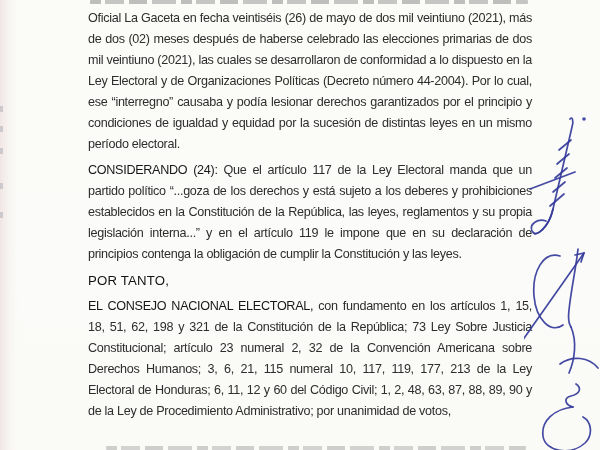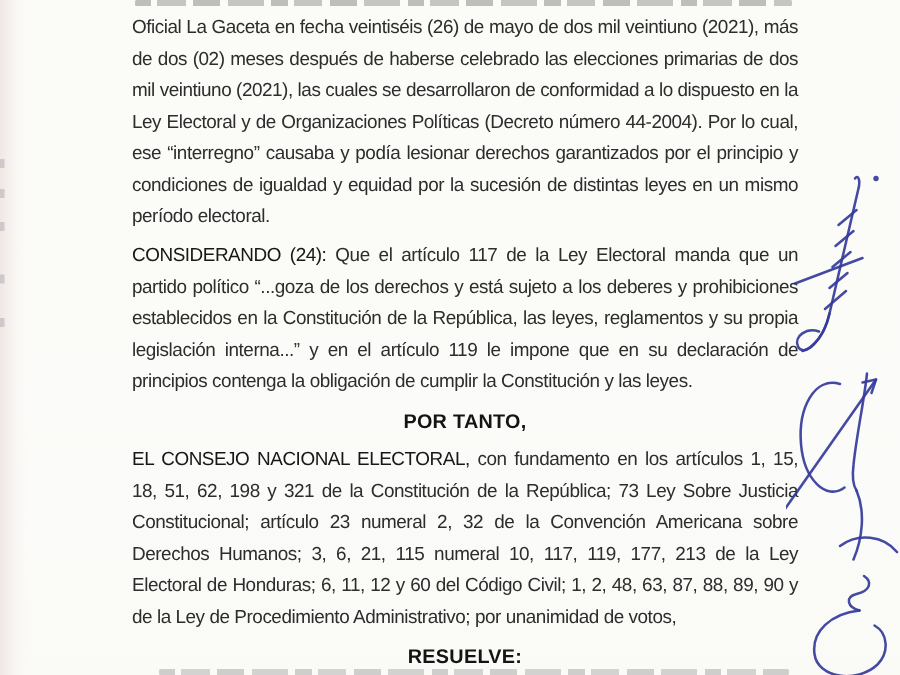--- a/index.html
+++ b/index.html
@@ -13,21 +13,21 @@
   .text-block{
     position:absolute; left:88px; top:0; width:444px;
     padding-top:8px;
     color:#2d2d2d;
     font-size:12.6px; line-height:21px; letter-spacing:-0.3px;
     text-align:justify;
   }
   .text-block p{margin:0 0 5px;}
   .lbl{font-weight:normal;color:#171717;}
   .h{
-    font-weight:bold;text-align:center;color:#141414;
+    font-weight:normal;text-align:left;color:#141414;
     font-size:13.2px;letter-spacing:0.2px;margin:4px 0 5px;
   }
   
   .clip-line{
     position:absolute;height:4px;opacity:.55;border-radius:1px;
     background:repeating-linear-gradient(90deg,
       #8d8d8d 0 11px, rgba(0,0,0,0) 11px 15px,
       #9a9a9a 15px 34px, rgba(0,0,0,0) 34px 39px,
       #8d8d8d 39px 57px, rgba(0,0,0,0) 57px 62px,
       #999 62px 86px, rgba(0,0,0,0) 86px 91px);
@@ -54,21 +54,20 @@
 
 <div class="text-block">
   <p><span>Oficial La Gaceta en fecha veintiséis (26) de mayo de dos mil veintiuno (2021), más de dos (02) meses después de haberse celebrado las elecciones primarias de dos mil veintiuno (2021), las cuales se desarrollaron de conformidad a lo dispuesto en la Ley Electoral y de Organizaciones Políticas (Decreto número 44-2004). Por lo cual, ese “interregno” causaba y podía lesionar derechos garantizados por el principio y condiciones de igualdad y equidad por la sucesión de distintas leyes en un mismo período electoral.</span></p>
 
   <p><span class="lbl">CONSIDERANDO (24):</span><span> Que el artículo 117 de la Ley Electoral manda que un partido político “...goza de los derechos y está sujeto a los deberes y prohibiciones establecidos en la Constitución de la República, las leyes, reglamentos y su propia legislación interna...” y en el artículo 119 le impone que en su declaración de principios contenga la obligación de cumplir la Constitución y las leyes.</span></p>
 
   <div class="h">POR TANTO,</div>
 
   <p><span class="lbl">EL CONSEJO NACIONAL ELECTORAL,</span><span> con fundamento en los artículos 1, 15, 18, 51, 62, 198 y 321 de la Constitución de la República; 73 Ley Sobre Justicia Constitucional; artículo 23 numeral 2, 32 de la Convención Americana sobre Derechos Humanos; 3, 6, 21, 115 numeral 10, 117, 119, 177, 213 de la Ley Electoral de Honduras; 6, 11, 12 y 60 del Código Civil; 1, 2, 48, 63, 87, 88, 89, 90 y de la Ley de Procedimiento Administrativo; por unanimidad de votos,</span></p>
 
-  <div class="h">RESUELVE:</div>
 </div>
 
 <svg class="sig" style="left:528px;top:103px" width="70" height="140" viewBox="0 0 70 140">
   <path d="M42,16 C44,13 46,17 44,24 L25,106 C22,120 14,129 7,131"></path>
   <path d="M25,106 C21,124 8,136 4,128 C1,121 10,115 18,118"></path>
   <path d="M2,86 L47,69"></path>
   <path d="M31,47 L43,37"></path>
   <path d="M29,61 L41,51"></path>
   <path d="M27,75 L39,65"></path>
   <path d="M25,89 L37,79"></path>

